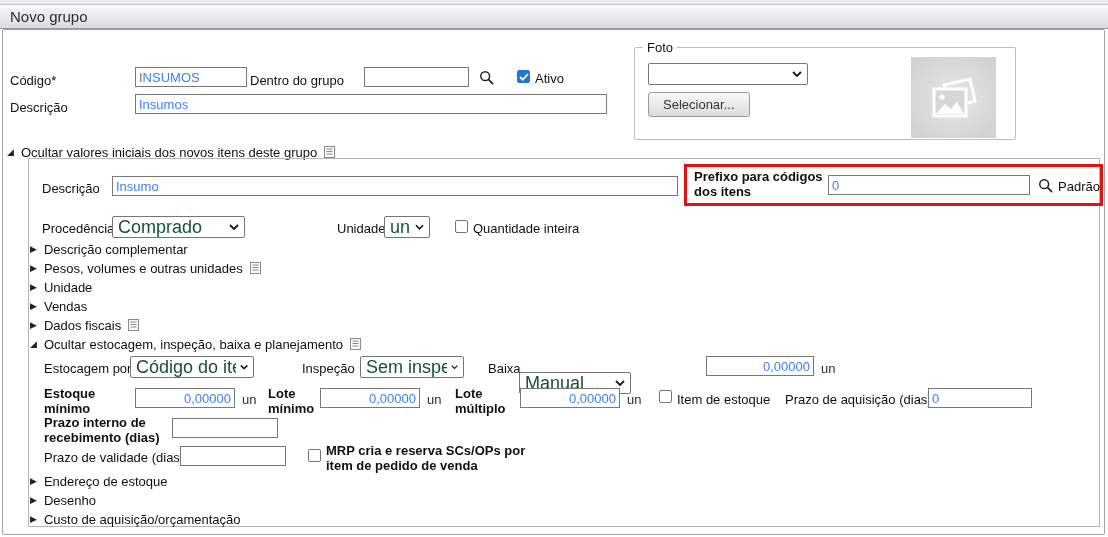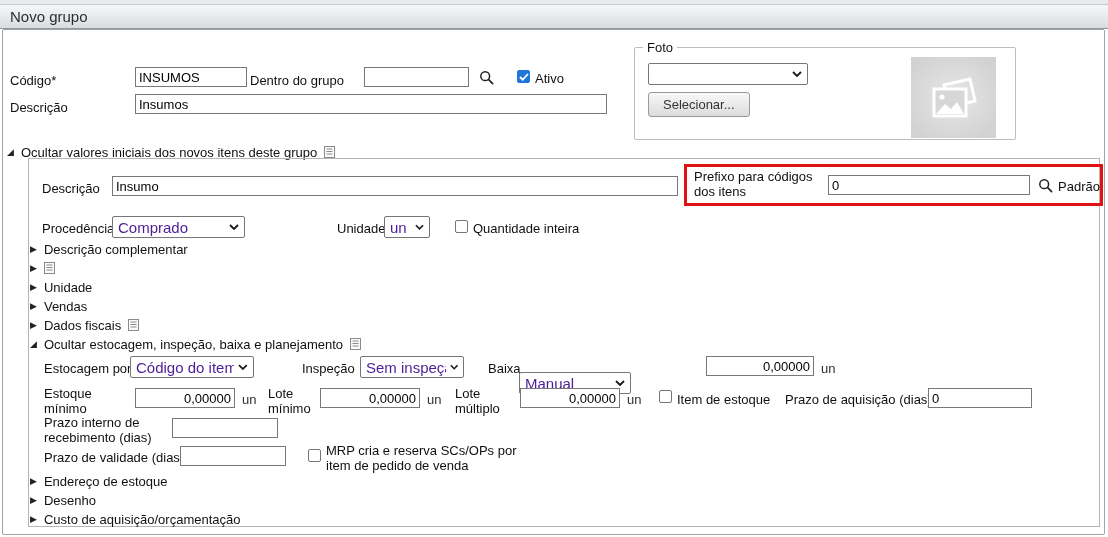--- a/index.html
+++ b/index.html
@@ -10,30 +10,30 @@
   .topstrip { position:absolute; left:0; top:0; width:1108px; height:4px; background:#e8eaec; }
   .titlebar { position:absolute; left:0; top:4px; width:1108px; height:25px;
               background:linear-gradient(#f6f7f8,#d9dcdf);
               border-top:1px solid #c6c9cc; border-bottom:1px solid #949799; }
   .titlebar .title { display:inline-block; padding-left:10px; line-height:23px; font-size:15px; color:#2d2d2d; }
 
   .panel { position:absolute; left:2px; top:29px; width:1103px; height:506px;
            background:#fff; border:1px solid #a3a3a3; border-radius:2px; }
 
   .lbl { position:absolute; font-size:13px; color:#101010; line-height:15px; white-space:nowrap; }
-  .lbl.wrap { white-space:normal; }
+  .lbl.wrap { white-space:normal;font-weight:bold; }
   .unit { color:#2e2e2e; }
 
   .inp { position:absolute; height:20px; border:1px solid #787878; background:#fff;
-         font:13px "Liberation Sans", sans-serif; color:#000000; padding:1px 3px; }
+         font:13px "Liberation Sans", sans-serif; color:#3b82f6; padding:1px 3px; }
   .inp.num { text-align:right; }
 
   .sel { position:absolute; height:22px; border:1px solid #767676; border-radius:2px; background:#fff;
          display:flex; align-items:center; justify-content:space-between; gap:4px;
-         padding:0 5px; font-size:15px; color:#4c1d95; cursor:default; }
+         padding:0 5px; font-size:18px; color:#14532d; cursor:default; }
   .sel .seltxt { white-space:nowrap; overflow:hidden; }
 
   .cb { position:absolute; width:13px; height:13px; border:1px solid #767676; border-radius:2px;
         background:#fff; display:flex; align-items:center; justify-content:center; }
   .cb svg { display:none; }
   .cb.checked { background:var(--accent); border-color:var(--accent); }
   .cb.checked svg { display:block; }
 
   .toggle { position:absolute; display:flex; align-items:center; gap:7px; height:16px;
             font-size:13px; color:#111; cursor:default; }
@@ -159,20 +159,21 @@
     
   </span>
   <span class="lbl" style="left:473px;top:221px">Quantidade inteira</span>
 
   <div class="toggle" style="left:30px;top:241px">
     <span class="tri">▶</span>
     <span>Descrição complementar</span>
   </div>
   <div class="toggle" style="left:30px;top:260px">
     <span class="tri">▶</span>
+    <span>Pesos, volumes e outras unidades</span>
     <svg width="11" height="12" viewBox="0 0 11 12">
         <rect x="0.5" y="0.5" width="10" height="11" fill="#fafafa" stroke="#8a8a8a"></rect>
         <line x1="2.5" y1="3" x2="8.5" y2="3" stroke="#8a8a8a"></line>
         <line x1="2.5" y1="5.5" x2="8.5" y2="5.5" stroke="#8a8a8a"></line>
         <line x1="2.5" y1="8" x2="8.5" y2="8" stroke="#8a8a8a"></line>
       </svg>
   </div>
   <div class="toggle" style="left:30px;top:279px">
     <span class="tri">▶</span>
     <span>Unidade</span>

